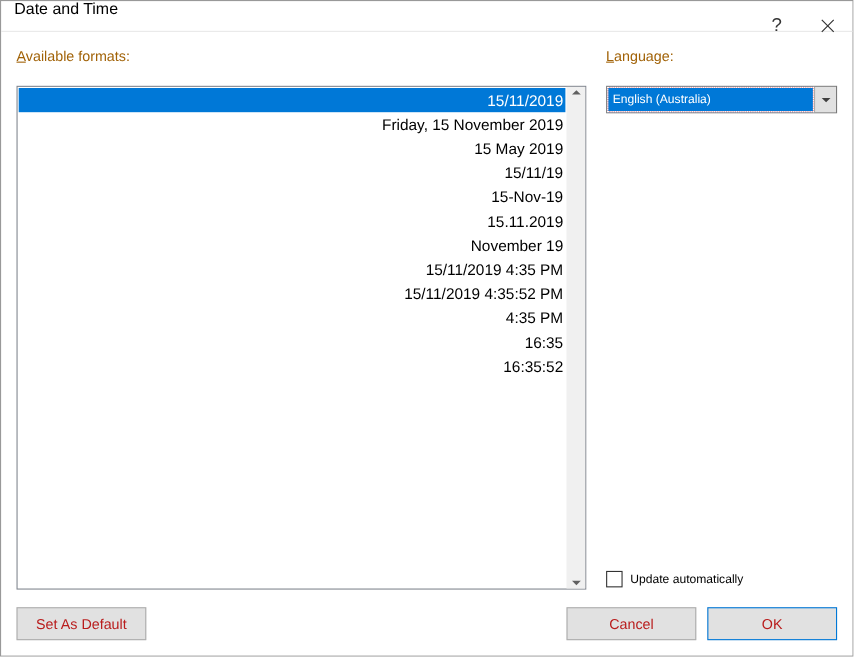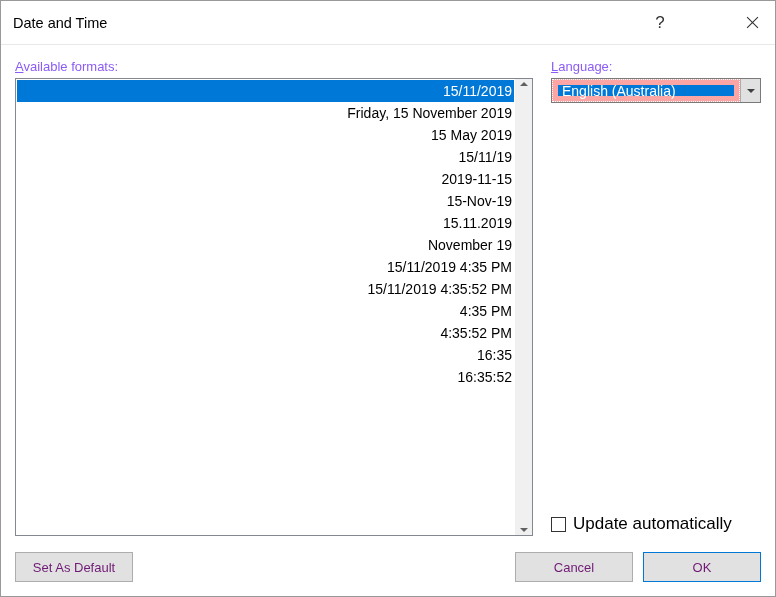--- a/index.html
+++ b/index.html
@@ -11,25 +11,24 @@
     width: 776px; height: 597px;
     overflow: hidden;
   }
   .window {
     width: 776px; height: 597px;
     border: 1px solid #999;
     display: flex; flex-direction: column;
     background: #fff;
   }
   .titlebar {
-    height: 44px;
-    display: flex; align-items: center;
+    height: 28px;
+    display: flex; 
     padding: 0 0 0 12px;
     border-bottom: 1px solid #e8e8e8;
-    gap: 46px;
   }
   .titlebar-title {
     font-size: 14.5px;
     color: #000;
   }
   .titlebar-spacer { flex: 1; }
   .titlebar-btn {
     width: 46px; height: 44px;
     display: flex; align-items: center; justify-content: center;
     color: #000;
@@ -39,22 +38,22 @@
   .content {
     flex: 1;
     padding: 14px 14px 6px 14px;
     display: flex;
     gap: 18px;
   }
   .left-col { flex: 1; display: flex; flex-direction: column; }
   .right-col { width: 210px; display: flex; flex-direction: column; }
   .label {
     font-size: 13px;
-    margin-bottom: 4px;
-    color: #8b5cf6;
+    margin-bottom: 20px;
+    color: #a16207;
   }
   .label .accel { text-decoration: underline; }
   .listbox-wrap {
     flex: 1;
     border: 1px solid #828790;
     display: flex;
     min-height: 0;
     background: #fff;
   }
   .listbox {
@@ -94,63 +93,63 @@
     height: 25px;
     border: 1px solid #7a7a7a;
     display: flex;
     align-items: stretch;
     background: #fff;
   }
   .combo-value {
     flex: 1;
     background: #0078d7;
     color: #fff;
-    font-size: 14px;
+    font-size: 11px;
     padding: 2px 4px;
     outline: 1px dotted #fff;
     outline-offset: -1px;
     display: flex; align-items: center;
-    border: 6px solid #fca5a5;
+    border: 1px solid #fca5a5;
   }
   .combo-btn {
     width: 20px;
     background: #e1e1e1;
     border-left: 1px solid #acacac;
     display: flex; align-items: center; justify-content: center;
   }
   .combo-btn .caret {
     width: 0; height: 0;
     border-left: 4px solid transparent;
     border-right: 4px solid transparent;
     border-top: 4px solid #404040;
   }
   .right-spacer { flex: 1; }
   .checkbox-row {
     display: flex; align-items: center;
     gap: 7px;
     margin-bottom: 2px;
-    font-size: 17px;
+    font-size: 11px;
   }
   .checkbox-box {
     width: 15px; height: 15px;
     border: 1px solid #333;
     background: #fff;
   }
   .footer {
     padding: 10px 14px 14px 14px;
     display: flex;
     align-items: center;
   }
   .btn {
     height: 30px;
     min-width: 118px;
     background: #e1e1e1;
     border: 1px solid #adadad;
     font-size: 13px;
-    color: #701a75;
+    color: #b91c1c;
     display: flex; align-items: center; justify-content: center;
     padding: 0 14px;
     cursor: default;
   }
   .btn.default {
     border: 1.6px solid #0078d7;
     background: #e1e1e1;
   }
   .footer-spacer { flex: 1; }
   .footer .btn + .btn { margin-left: 10px; }
@@ -178,28 +177,26 @@
     <div class="left-col">
       <div class="label">
         <span class="accel">A</span><span>vailable formats:</span>
       </div>
       <div class="listbox-wrap">
         <div class="listbox" id="formats-list">
             <div class="listbox-item selected">15/11/2019</div>
             <div class="listbox-item">Friday, 15 November 2019</div>
             <div class="listbox-item">15 May 2019</div>
             <div class="listbox-item">15/11/19</div>
-            <div class="listbox-item">2019-11-15</div>
             <div class="listbox-item">15-Nov-19</div>
             <div class="listbox-item">15.11.2019</div>
             <div class="listbox-item">November 19</div>
             <div class="listbox-item">15/11/2019 4:35 PM</div>
             <div class="listbox-item">15/11/2019 4:35:52 PM</div>
             <div class="listbox-item">4:35 PM</div>
-            <div class="listbox-item">4:35:52 PM</div>
             <div class="listbox-item">16:35</div>
             <div class="listbox-item">16:35:52</div>
           </div>
         <div class="scrollbar">
           <div class="scroll-arrow up"></div>
           <div class="scroll-arrow down"></div>
         </div>
       </div>
     </div>
 

